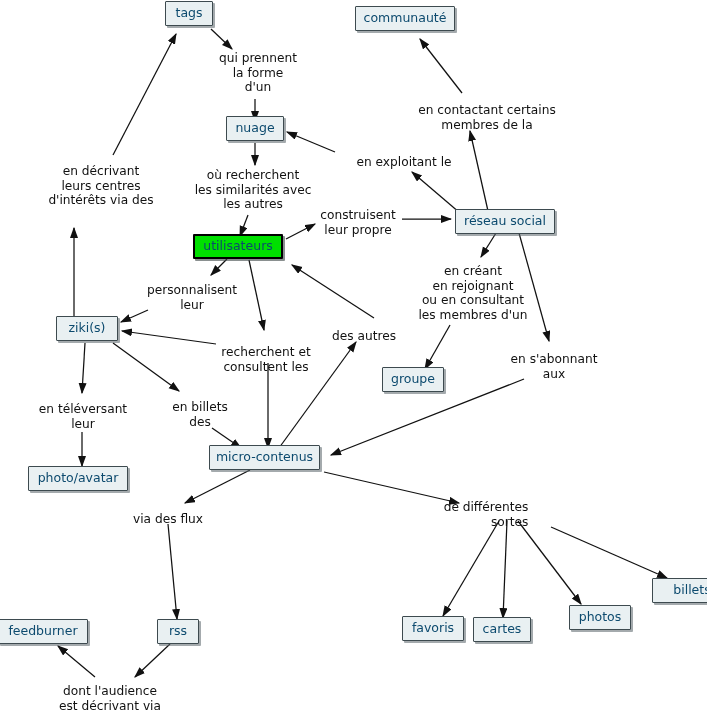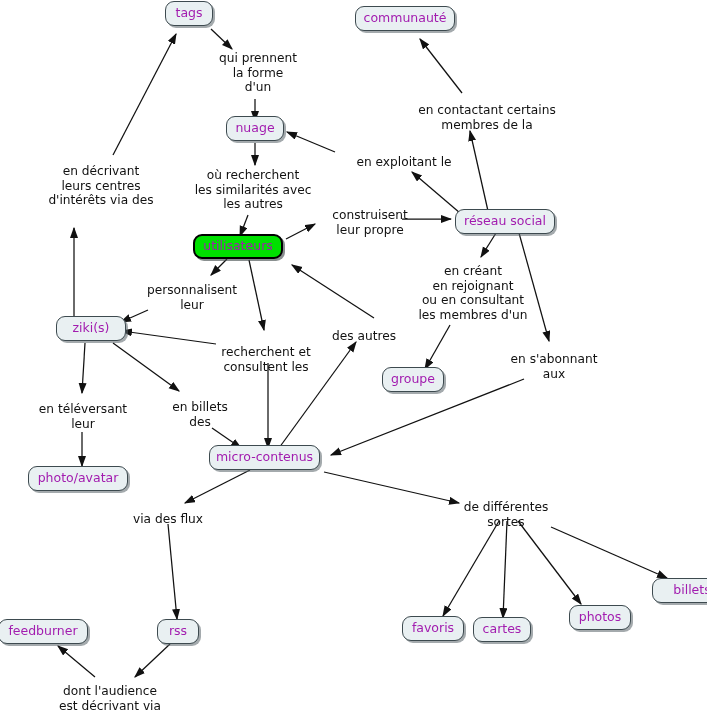--- a/index.html
+++ b/index.html
@@ -27,22 +27,22 @@
     height: 714px;
   }
   .node {
     position: absolute;
     box-sizing: border-box;
     display: flex;
     align-items: center;
     justify-content: center;
     background: #e9f0f2;
     border: 1.6px solid #3d4a4f;
-    border-radius: 9px;
-    color: #a21caf;
+    border-radius: 1px;
+    color: #0c4a6e;
     font-size: 12.5px;
     line-height: 1;
     white-space: nowrap;
     box-shadow: 2px 2px 0 rgba(90, 100, 105, 0.55);
     padding: 0 9px;
     height: 25px;
     z-index: 3;
   }
   .node.highlight {
     background: #00e000;
@@ -160,21 +160,21 @@
   </div>
 
   <div class="node highlight" style="left:193px; top:234px; width:90px;">
     <span>utilisateurs</span>
   </div>
 
   <div class="node" style="left:455px; top:209px; width:100px;">
     <span>réseau social</span>
   </div>
 
-  <div class="node" style="left:56px; top:316px; width:70px;">
+  <div class="node" style="left:56px; top:316px; width:62px;">
     <span>ziki(s)</span>
   </div>
 
   <div class="node" style="left:382px; top:367px; width:62px;">
     <span>groupe</span>
   </div>
 
   <div class="node" style="left:28px; top:466px; width:100px;">
     <span>photo/avatar</span>
   </div>
@@ -217,21 +217,21 @@
 
   <div class="linklabel" style="left:253px; top:168px;">où recherchent
 les similarités avec
 les autres</div>
 
   <div class="linklabel" style="left:487px; top:103px;">en contactant certains
 membres de la</div>
 
   <div class="linklabel" style="left:388px; top:155px;margin-left:16px;">en exploitant le</div>
 
-  <div class="linklabel" style="left:370px; top:208px;">construisent
+  <div class="linklabel" style="left:358px; top:208px;">construisent
 leur propre</div>
 
   <div class="linklabel" style="left:192px; top:283px;">personnalisent
 leur</div>
 
   <div class="linklabel" style="left:473px; top:264px;">en créant
 en rejoignant
 ou en consultant
 les membres d'un</div>
 
@@ -244,19 +244,19 @@
 aux</div>
 
   <div class="linklabel" style="left:83px; top:402px;">en téléversant
 leur</div>
 
   <div class="linklabel" style="left:200px; top:400px;">en billets
 des</div>
 
   <div class="linklabel" style="left:168px; top:512px;">via des flux</div>
 
-  <div class="linklabel" style="left:506px; top:500px;">de différentes
+  <div class="linklabel" style="left:486px; top:500px;text-align:right;">de différentes
 sortes</div>
 
   <div class="linklabel" style="left:110px; top:684px;">dont l'audience
 est décrivant via</div>
 
 </div>
 
 </body></html>

